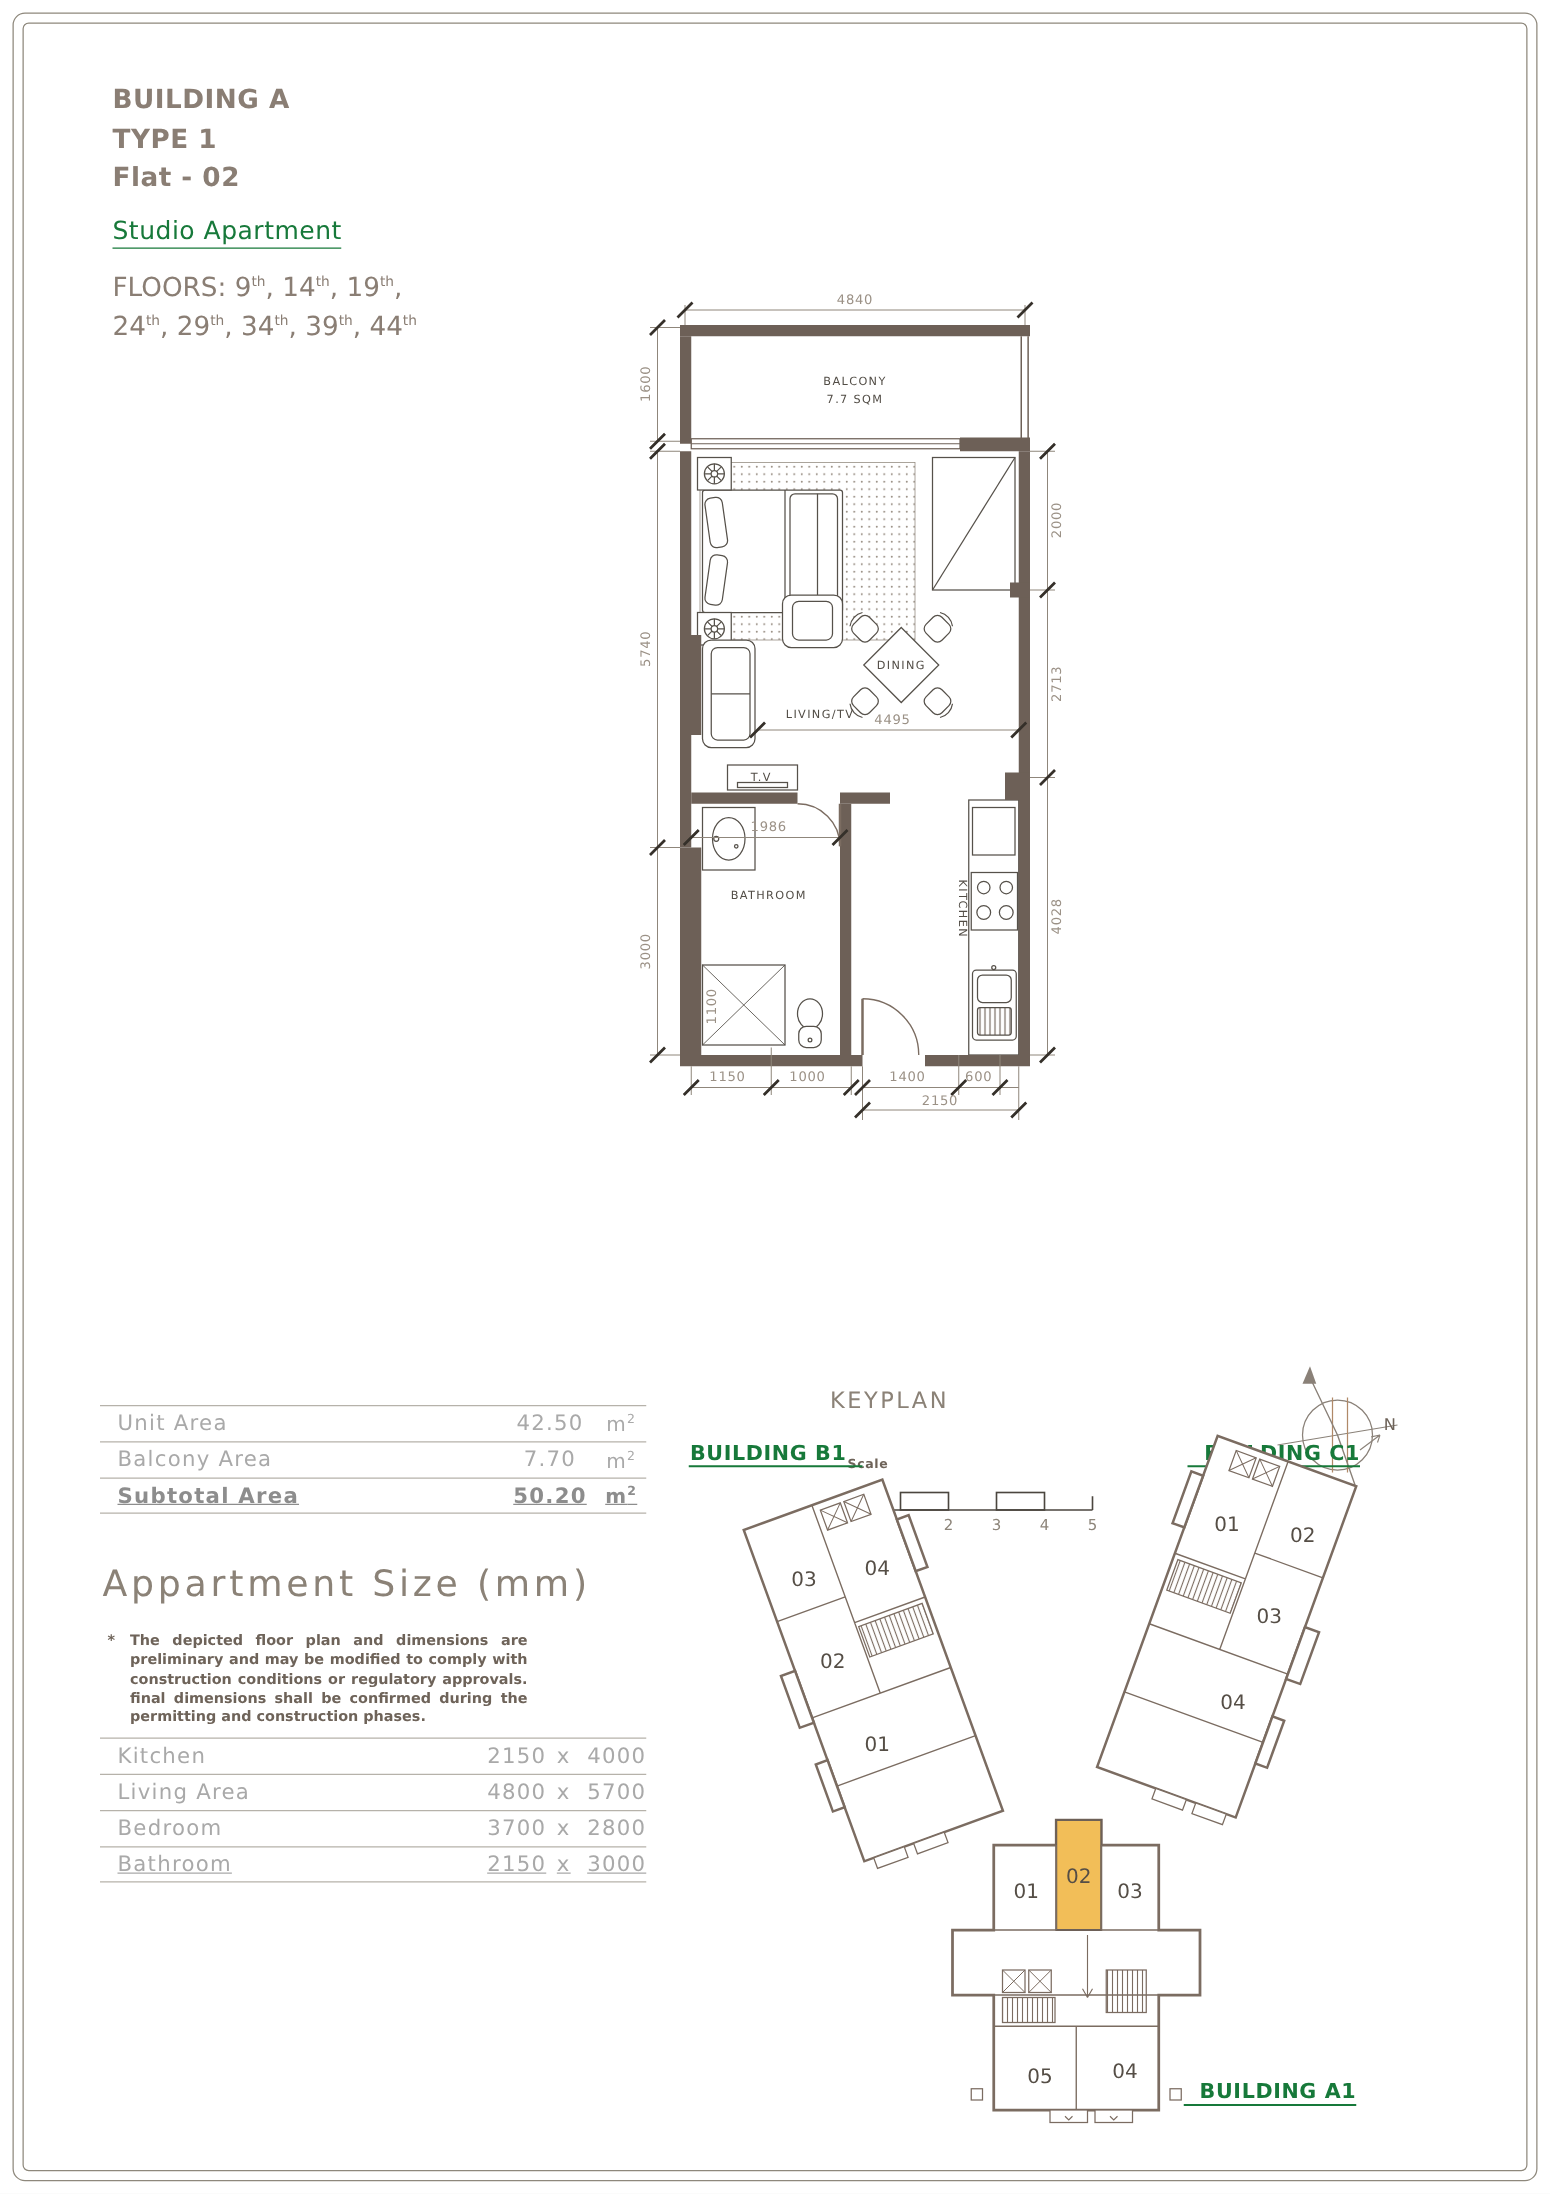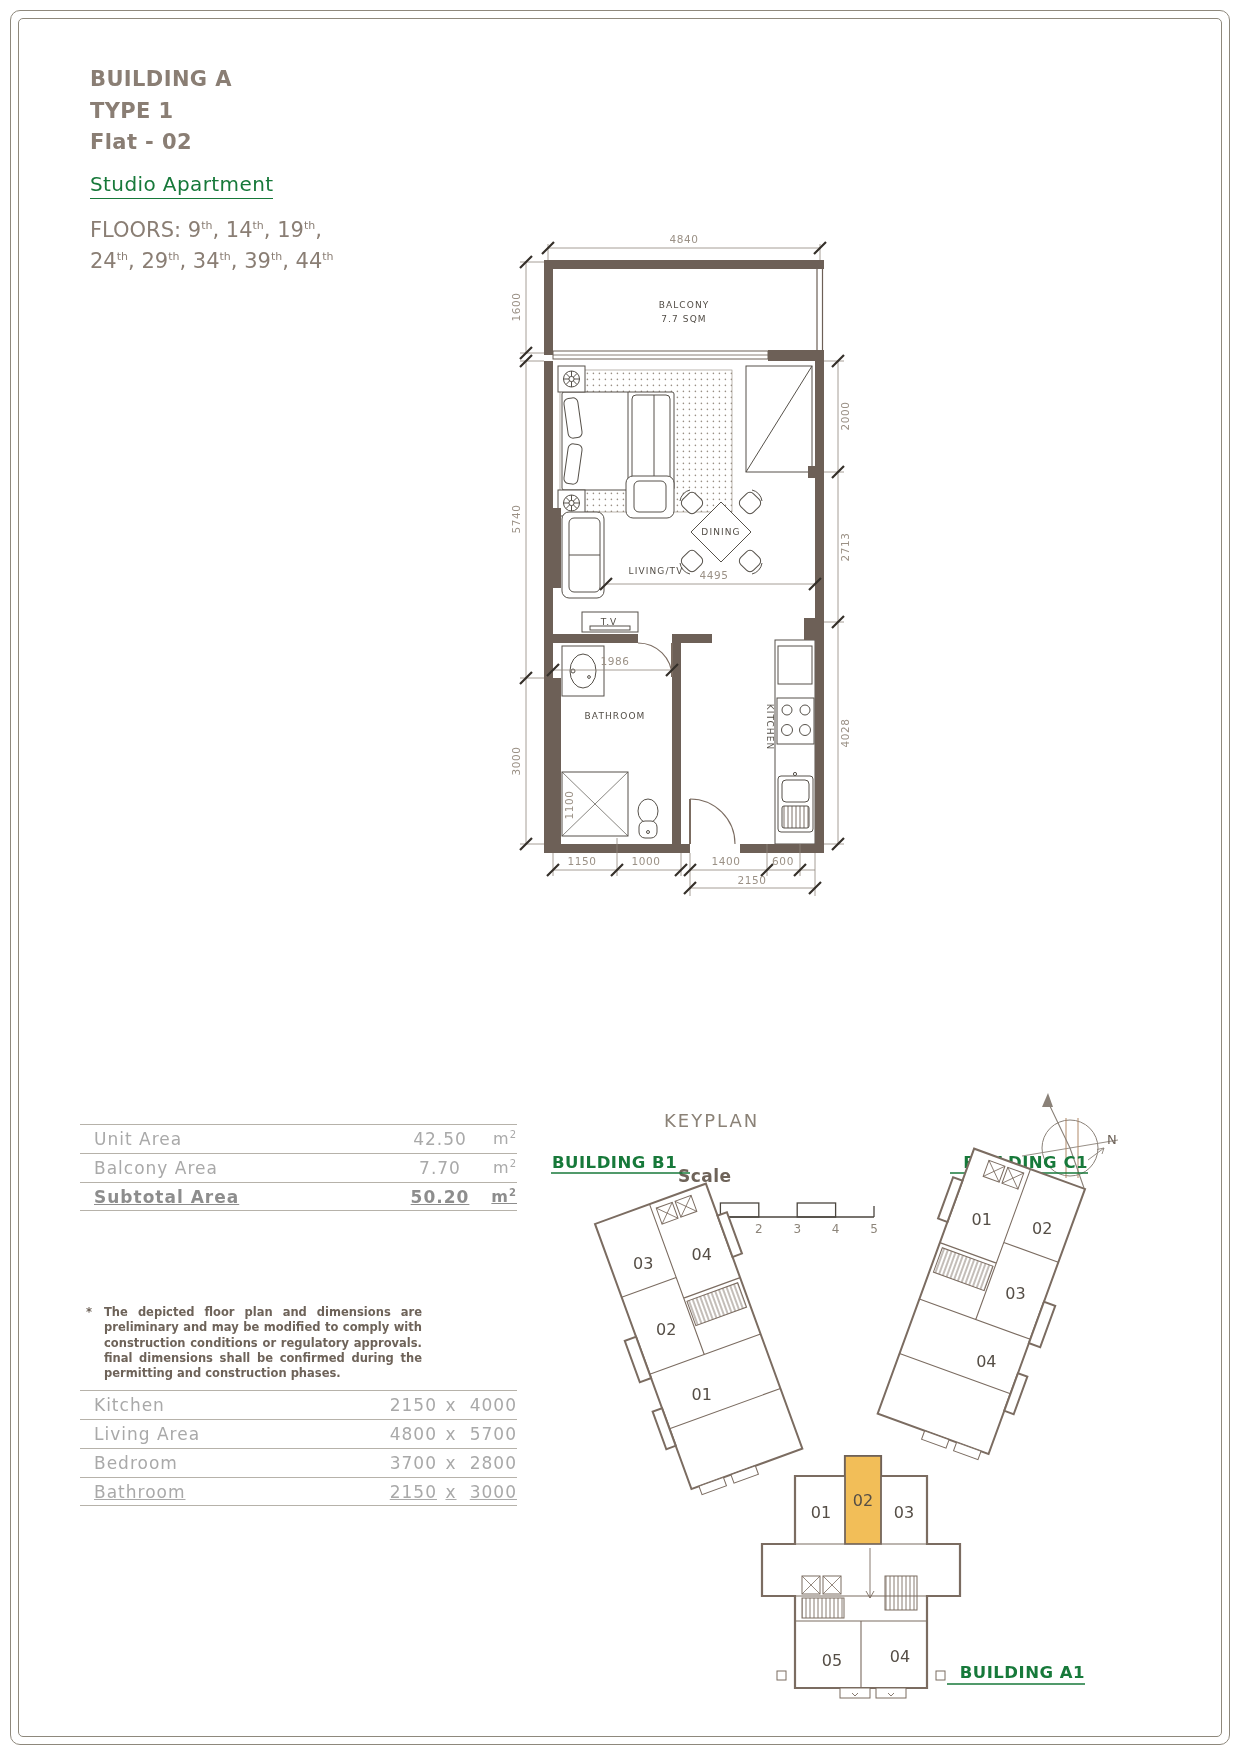--- a/index.html
+++ b/index.html
@@ -19,34 +19,34 @@
   .plan { position:absolute; left:478px; top:222px; }
 
   
   .tbl { position:absolute; left:80px; width:437px; color:#a9a9a9; }
   .area-tbl { top:1124px; }
   .size-tbl { top:1390px; }
   .trow { display:flex; align-items:center; height:29px; border-top:1.4px solid #b6b2aa; font-size:17px; letter-spacing:1px; }
   .trow:last-child { border-bottom:1.4px solid #b6b2aa;text-decoration:underline; }
   .tlabel { flex:1; padding-left:14px; }
   .tval { width:74px; text-align:center; }
-  .tunit { width:40px; text-align:right; font-size:16px; }
+  .tunit { width:40px; text-align:center; font-size:16px; }
   .tunit sup { font-size:10px; }
   .subtotal { color:#8d8d8d; font-weight:bold; }
   .num { display:inline-block; width:52px; text-align:right; }
   .xsep { display:inline-block; width:28px; text-align:center; }
 
   .size-title { position:absolute; left:82px; top:1250px; font-size:29px; letter-spacing:3px; color:#8b8277; }
   .note { position:absolute; left:86px; top:1305px; width:336px; display:flex; gap:12px; color:#6e6359; font-weight:bold; font-size:11.5px; line-height:1.33; }
   .note .txt { text-align:justify; }
 
   
   .kp-title { position:absolute; left:664px; top:1110px; font-size:18px; letter-spacing:2px; color:#8b8277; }
   .scale-box { position:absolute; left:678px; top:1166px; }
-  .scale-label { font-weight:bold; font-size:17px; color:#6e6359; letter-spacing:.5px; margin-bottom:5px; }
+  .scale-label { font-weight:bold; font-size:10px; color:#6e6359; letter-spacing:.5px; margin-bottom:5px; }
   .kp-svg { position:absolute; left:540px; top:1146px; }
   .compass { position:absolute; left:1008px; top:1086px; }
 
   text { font-family:"DejaVu Sans", sans-serif; }
   .dimtxt { font-size:10.5px; fill:#9b9186; letter-spacing:.6px; }
   .roomtxt { font-size:9px; fill:#524d46; letter-spacing:1.1px; }
 </style>
 </head>
 <body>
 
@@ -250,20 +250,21 @@
       <span class="tval">7.70</span>
       <span class="tunit"><span>m</span><sup>2</sup></span>
     </div>
     <div class="trow subtotal">
       <span class="tlabel">Subtotal Area</span>
       <span class="tval">50.20</span>
       <span class="tunit"><span>m</span><sup>2</sup></span>
     </div>
   </div>
 
+  <div class="size-title">Appartment Size (mm)</div>
   <div class="note">
     <span class="star">*</span>
     <span class="txt">The depicted floor plan and dimensions are preliminary and may be modified to comply with construction conditions or regulatory approvals. final dimensions shall be confirmed during the permitting and construction phases.</span>
   </div>
 
   <div class="tbl size-tbl">
     <div class="trow">
       <span class="tlabel">Kitchen</span>
       <span class="num">2150</span>
         <span class="xsep">x</span>

